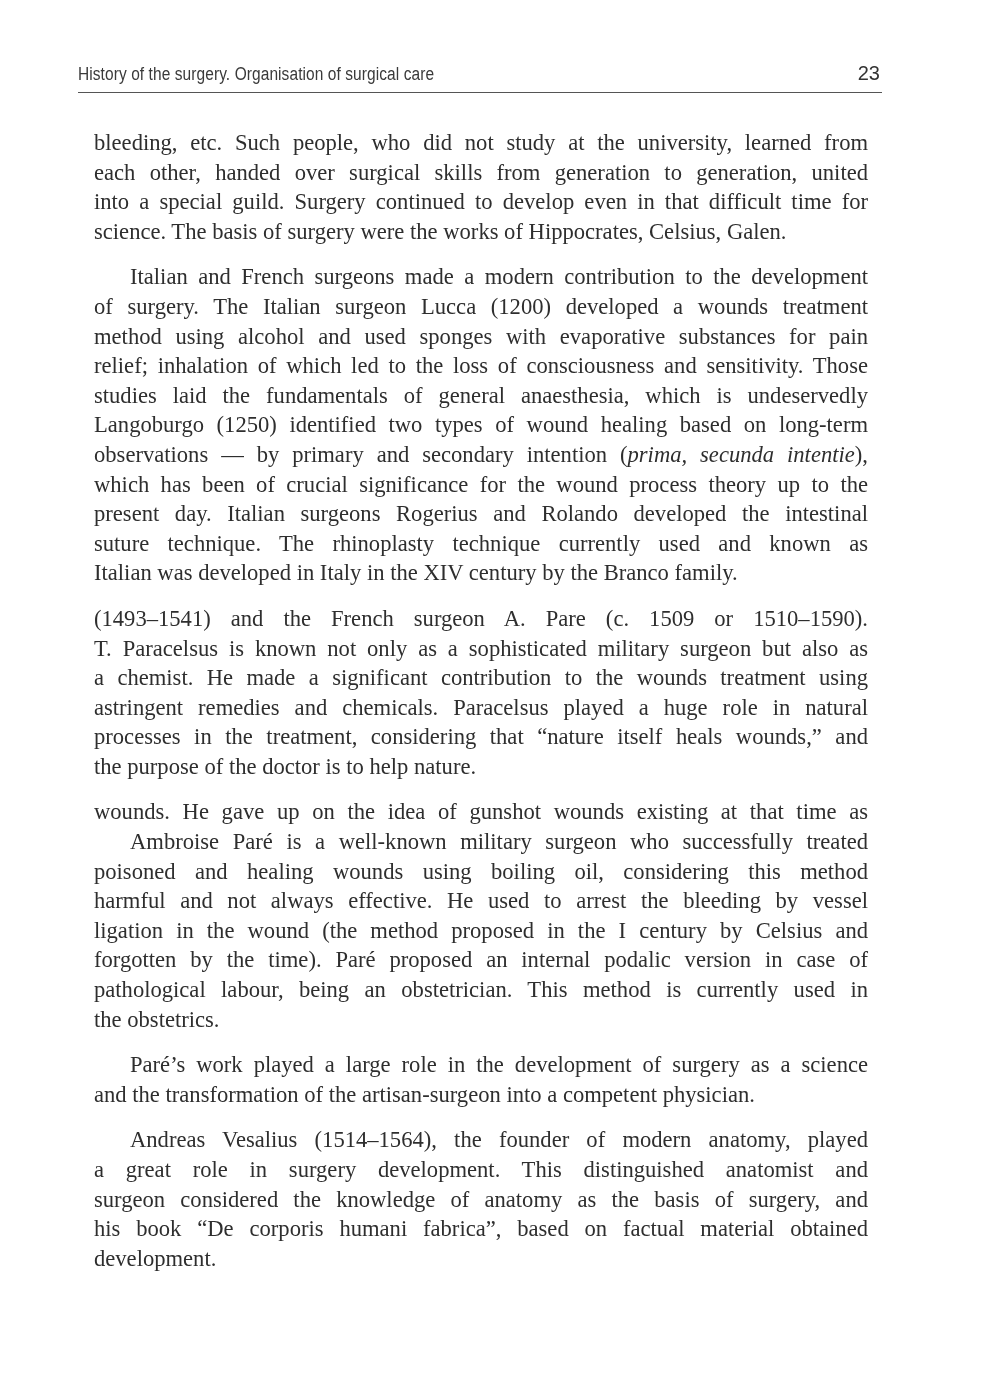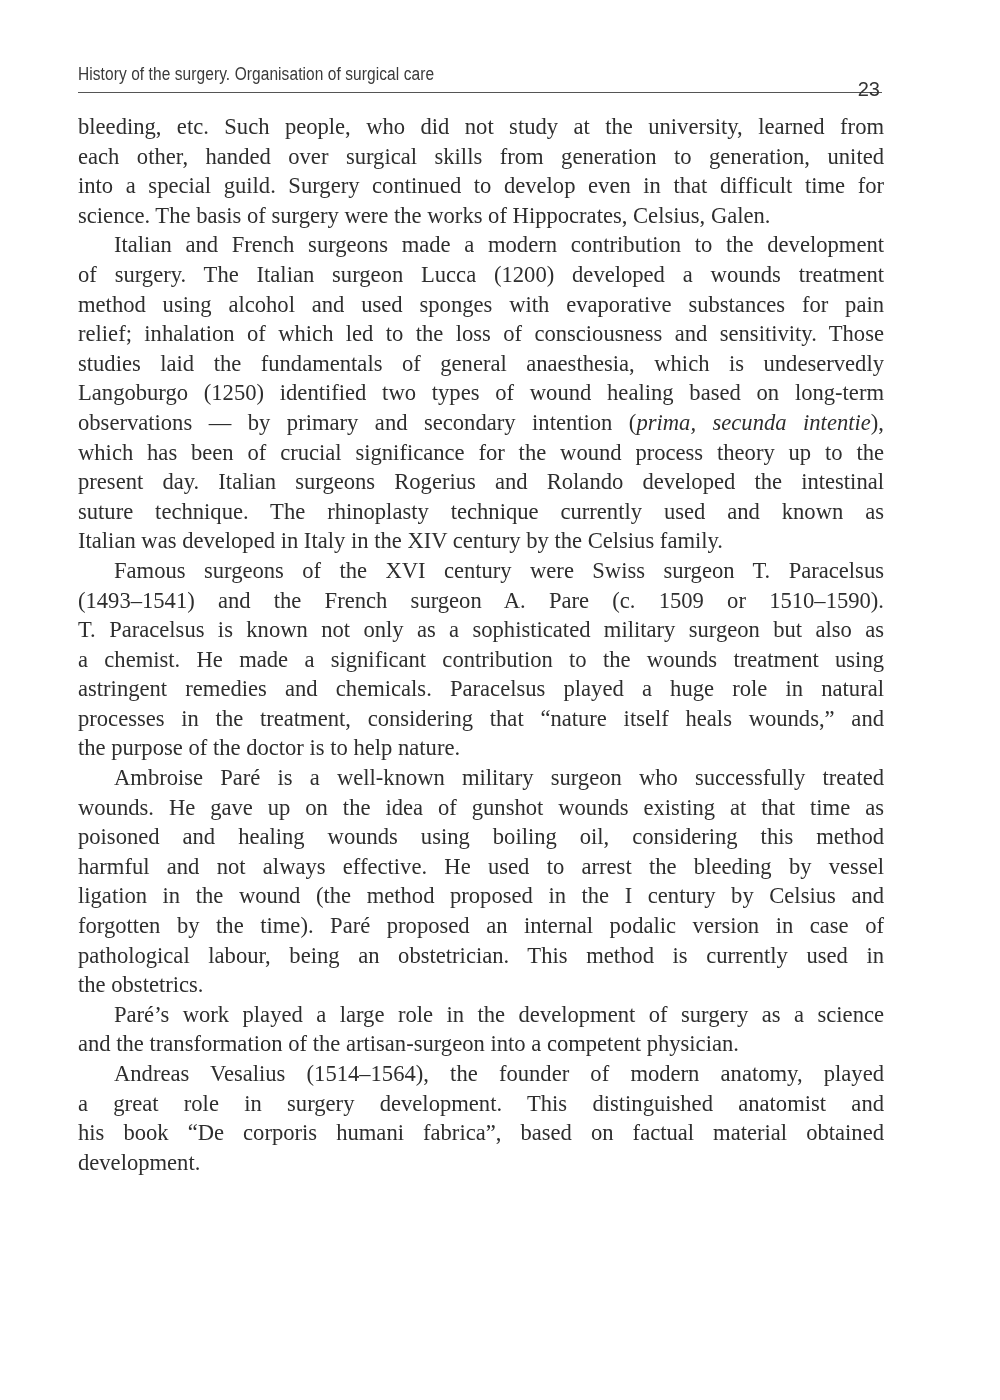--- a/index.html
+++ b/index.html
@@ -1,21 +1,21 @@
 <!DOCTYPE html>
 <html><head>
 <meta charset="utf-8">
 <style>
   html, body { margin: 0; padding: 0; background: #ffffff; }
   body { width: 1000px; height: 1400px; position: relative; overflow: hidden; color: #2b2b2b; }
   .header { position: absolute; left: 78px; top: 58px; width: 804px; height: 34px; border-bottom: 1.5px solid #555; }
   .running-title { position: absolute; left: 0; top: 6px; font-family: "Liberation Sans", sans-serif; font-size: 18px; color: #3a3a3a; transform: scaleX(0.86); transform-origin: left; letter-spacing: 0.1px; }
-  .page-num { position: absolute; right: 2px; top: 20px; font-family: "Liberation Sans", sans-serif; font-size: 20px; color: #333; }
+  .page-num { position: absolute; right: 2px; top: 4px; font-family: "Liberation Sans", sans-serif; font-size: 20px; color: #333; }
   .body { position: absolute; left: 78px; top: 112px; width: 806px; font-family: "Liberation Serif", serif; font-size: 22.6px; line-height: 29.6px; color: #2e2e2e; }
-  .para { margin: 0; text-align: justify; }
+  .para { margin: 16px; text-align: justify; }
   .line { display: block; text-align: justify; text-align-last: justify; white-space: nowrap; }
   .line.last { text-align-last: left; }
   em { font-style: italic; }
 </style>
 </head>
 <body>
 
 <div class="header">
   <span class="running-title">History of the surgery. Organisation of surgical care</span>
   <span class="page-num">23</span>
@@ -32,44 +32,44 @@
     <span class="line" style="text-indent:36px">Italian and French surgeons made a modern contribution to the development</span>
     <span class="line">of surgery. The Italian surgeon Lucca (1200) developed a wounds treatment</span>
     <span class="line">method using alcohol and used sponges with evaporative substances for pain</span>
     <span class="line">relief; inhalation of which led to the loss of consciousness and sensitivity. Those</span>
     <span class="line">studies laid the fundamentals of general anaesthesia, which is undeservedly</span>
     <span class="line">Langoburgo (1250) identified two types of wound healing based on long-term</span>
     <span class="line"><span>observations — by primary and secondary intention (</span><em>prima, secunda intentie</em><span>),</span></span>
     <span class="line">which has been of crucial significance for the wound process theory up to the</span>
     <span class="line">present day. Italian surgeons Rogerius and Rolando developed the intestinal</span>
     <span class="line">suture technique. The rhinoplasty technique currently used and known as</span>
-    <span class="line last">Italian was developed in Italy in the XIV century by the Celsius family.</span>
+    <span class="line last">Italian was developed in Italy in the XIV century by the Branco family.</span>
   </p>
   <p class="para">
-    <span class="line" style="text-indent:36px">Famous surgeons of the XVI century were Swiss surgeon T. Paracelsus</span>
     <span class="line">(1493–1541) and the French surgeon A. Pare (c. 1509 or 1510–1590).</span>
     <span class="line">T. Paracelsus is known not only as a sophisticated military surgeon but also as</span>
     <span class="line">a chemist. He made a significant contribution to the wounds treatment using</span>
     <span class="line">astringent remedies and chemicals. Paracelsus played a huge role in natural</span>
     <span class="line">processes in the treatment, considering that “nature itself heals wounds,” and</span>
     <span class="line last">the purpose of the doctor is to help nature.</span>
   </p>
   <p class="para">
+    <span class="line">wounds. He gave up on the idea of gunshot wounds existing at that time as</span>
     <span class="line" style="text-indent:36px">Ambroise Paré is a well-known military surgeon who successfully treated</span>
-    <span class="line">wounds. He gave up on the idea of gunshot wounds existing at that time as</span>
     <span class="line">poisoned and healing wounds using boiling oil, considering this method</span>
     <span class="line">harmful and not always effective. He used to arrest the bleeding by vessel</span>
     <span class="line">ligation in the wound (the method proposed in the I century by Celsius and</span>
     <span class="line">forgotten by the time). Paré proposed an internal podalic version in case of</span>
     <span class="line">pathological labour, being an obstetrician. This method is currently used in</span>
     <span class="line last">the obstetrics.</span>
   </p>
   <p class="para">
     <span class="line" style="text-indent:36px">Paré’s work played a large role in the development of surgery as a science</span>
     <span class="line last">and the transformation of the artisan-surgeon into a competent physician.</span>
   </p>
   <p class="para">
     <span class="line" style="text-indent:36px">Andreas Vesalius (1514–1564), the founder of modern anatomy, played</span>
     <span class="line">a great role in surgery development. This distinguished anatomist and</span>
+    <span class="line">surgeon considered the knowledge of anatomy as the basis of surgery, and</span>
     <span class="line">his book “De corporis humani fabrica”, based on factual material obtained</span>
     <span class="line last">development.</span>
   </p>
 </div>
 
 </body></html>

